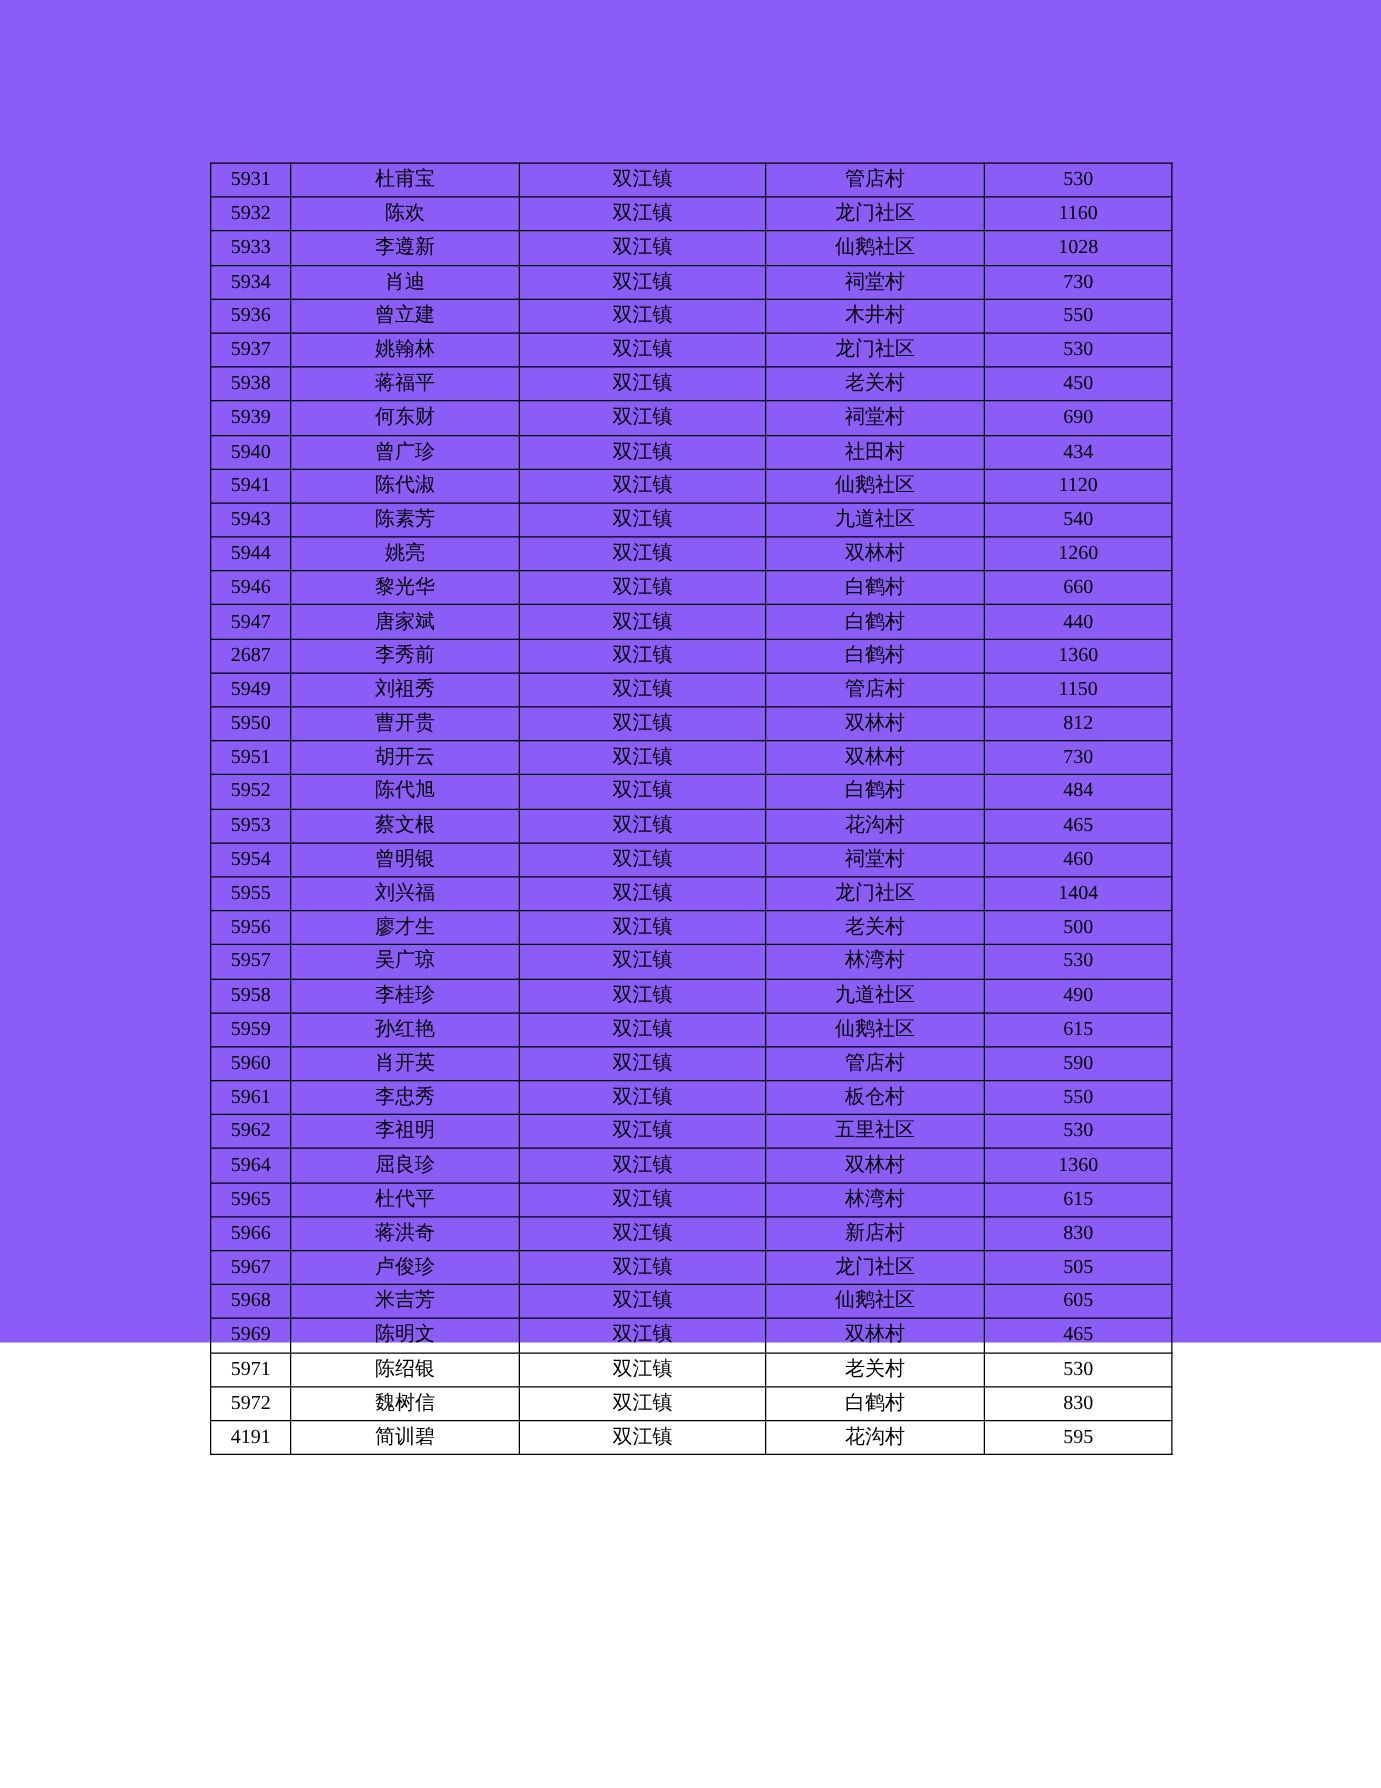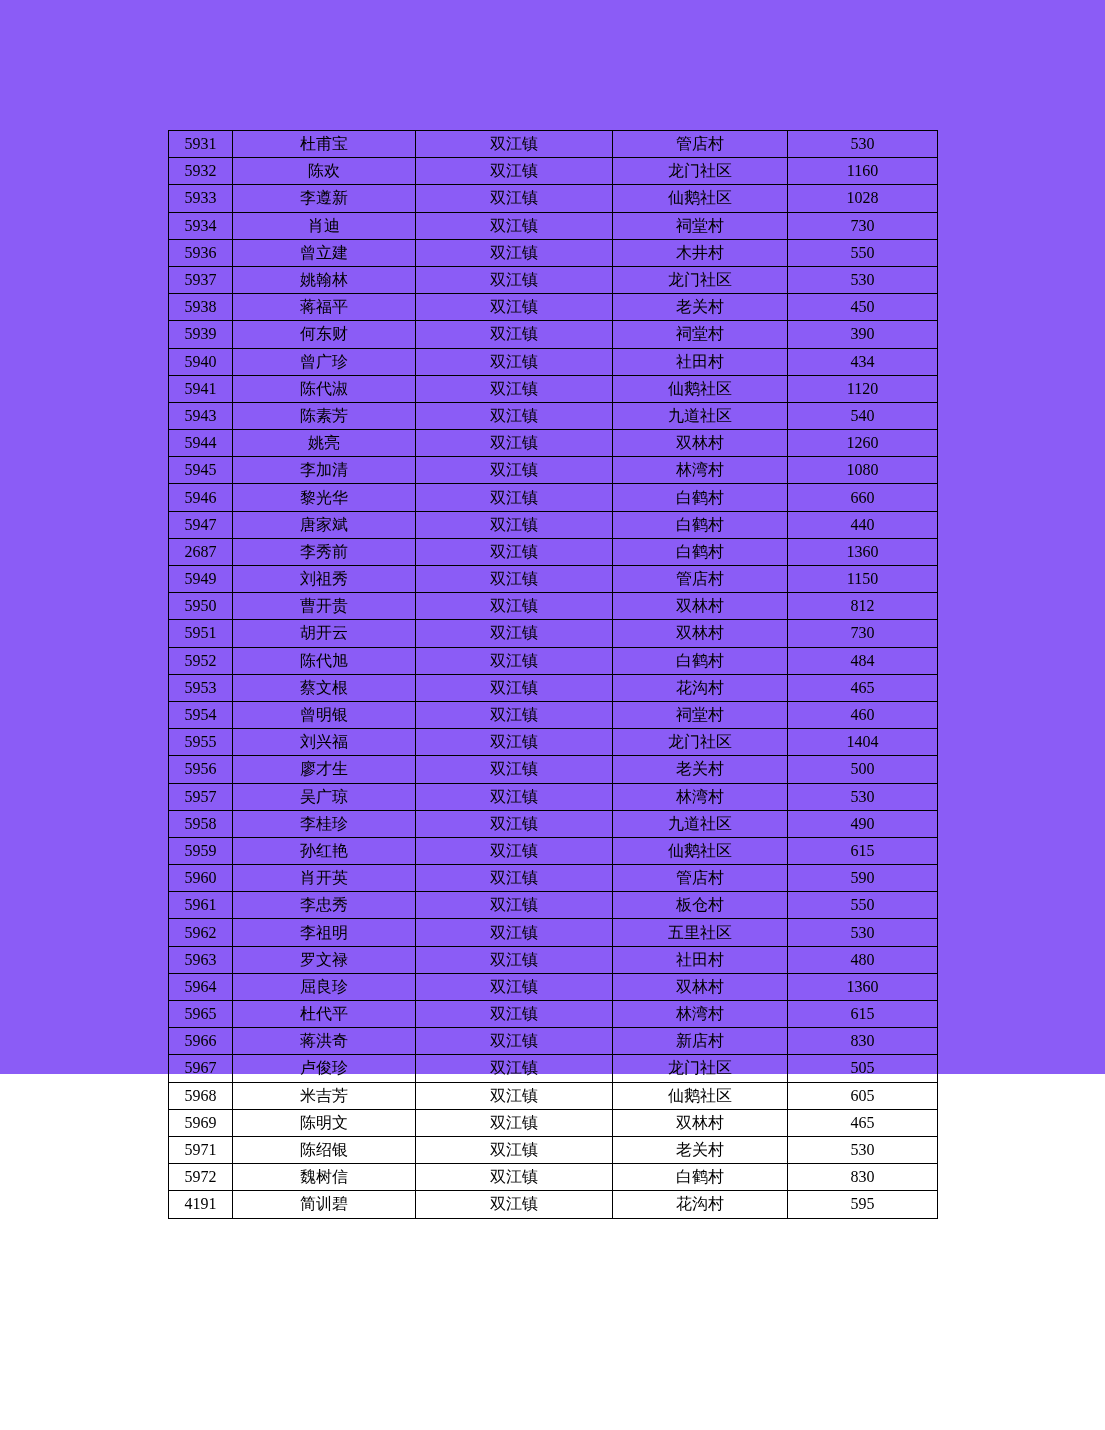--- a/index.html
+++ b/index.html
@@ -107,21 +107,21 @@
           <td>蒋福平</td>
           <td>双江镇</td>
           <td>老关村</td>
           <td>450</td>
         </tr>
         <tr>
           <td>5939</td>
           <td>何东财</td>
           <td>双江镇</td>
           <td>祠堂村</td>
-          <td>390</td>
+          <td>690</td>
         </tr>
         <tr>
           <td>5940</td>
           <td>曾广珍</td>
           <td>双江镇</td>
           <td>社田村</td>
           <td>434</td>
         </tr>
         <tr>
           <td>5941</td>
@@ -138,27 +138,20 @@
           <td>540</td>
         </tr>
         <tr>
           <td>5944</td>
           <td>姚亮</td>
           <td>双江镇</td>
           <td>双林村</td>
           <td>1260</td>
         </tr>
         <tr>
-          <td>5945</td>
-          <td>李加清</td>
-          <td>双江镇</td>
-          <td>林湾村</td>
-          <td>1080</td>
-        </tr>
-        <tr>
           <td>5946</td>
           <td>黎光华</td>
           <td>双江镇</td>
           <td>白鹤村</td>
           <td>660</td>
         </tr>
         <tr>
           <td>5947</td>
           <td>唐家斌</td>
           <td>双江镇</td>
@@ -262,27 +255,20 @@
           <td>双江镇</td>
           <td>板仓村</td>
           <td>550</td>
         </tr>
         <tr>
           <td>5962</td>
           <td>李祖明</td>
           <td>双江镇</td>
           <td>五里社区</td>
           <td>530</td>
-        </tr>
-        <tr>
-          <td>5963</td>
-          <td>罗文禄</td>
-          <td>双江镇</td>
-          <td>社田村</td>
-          <td>480</td>
         </tr>
         <tr>
           <td>5964</td>
           <td>屈良珍</td>
           <td>双江镇</td>
           <td>双林村</td>
           <td>1360</td>
         </tr>
         <tr>
           <td>5965</td>

